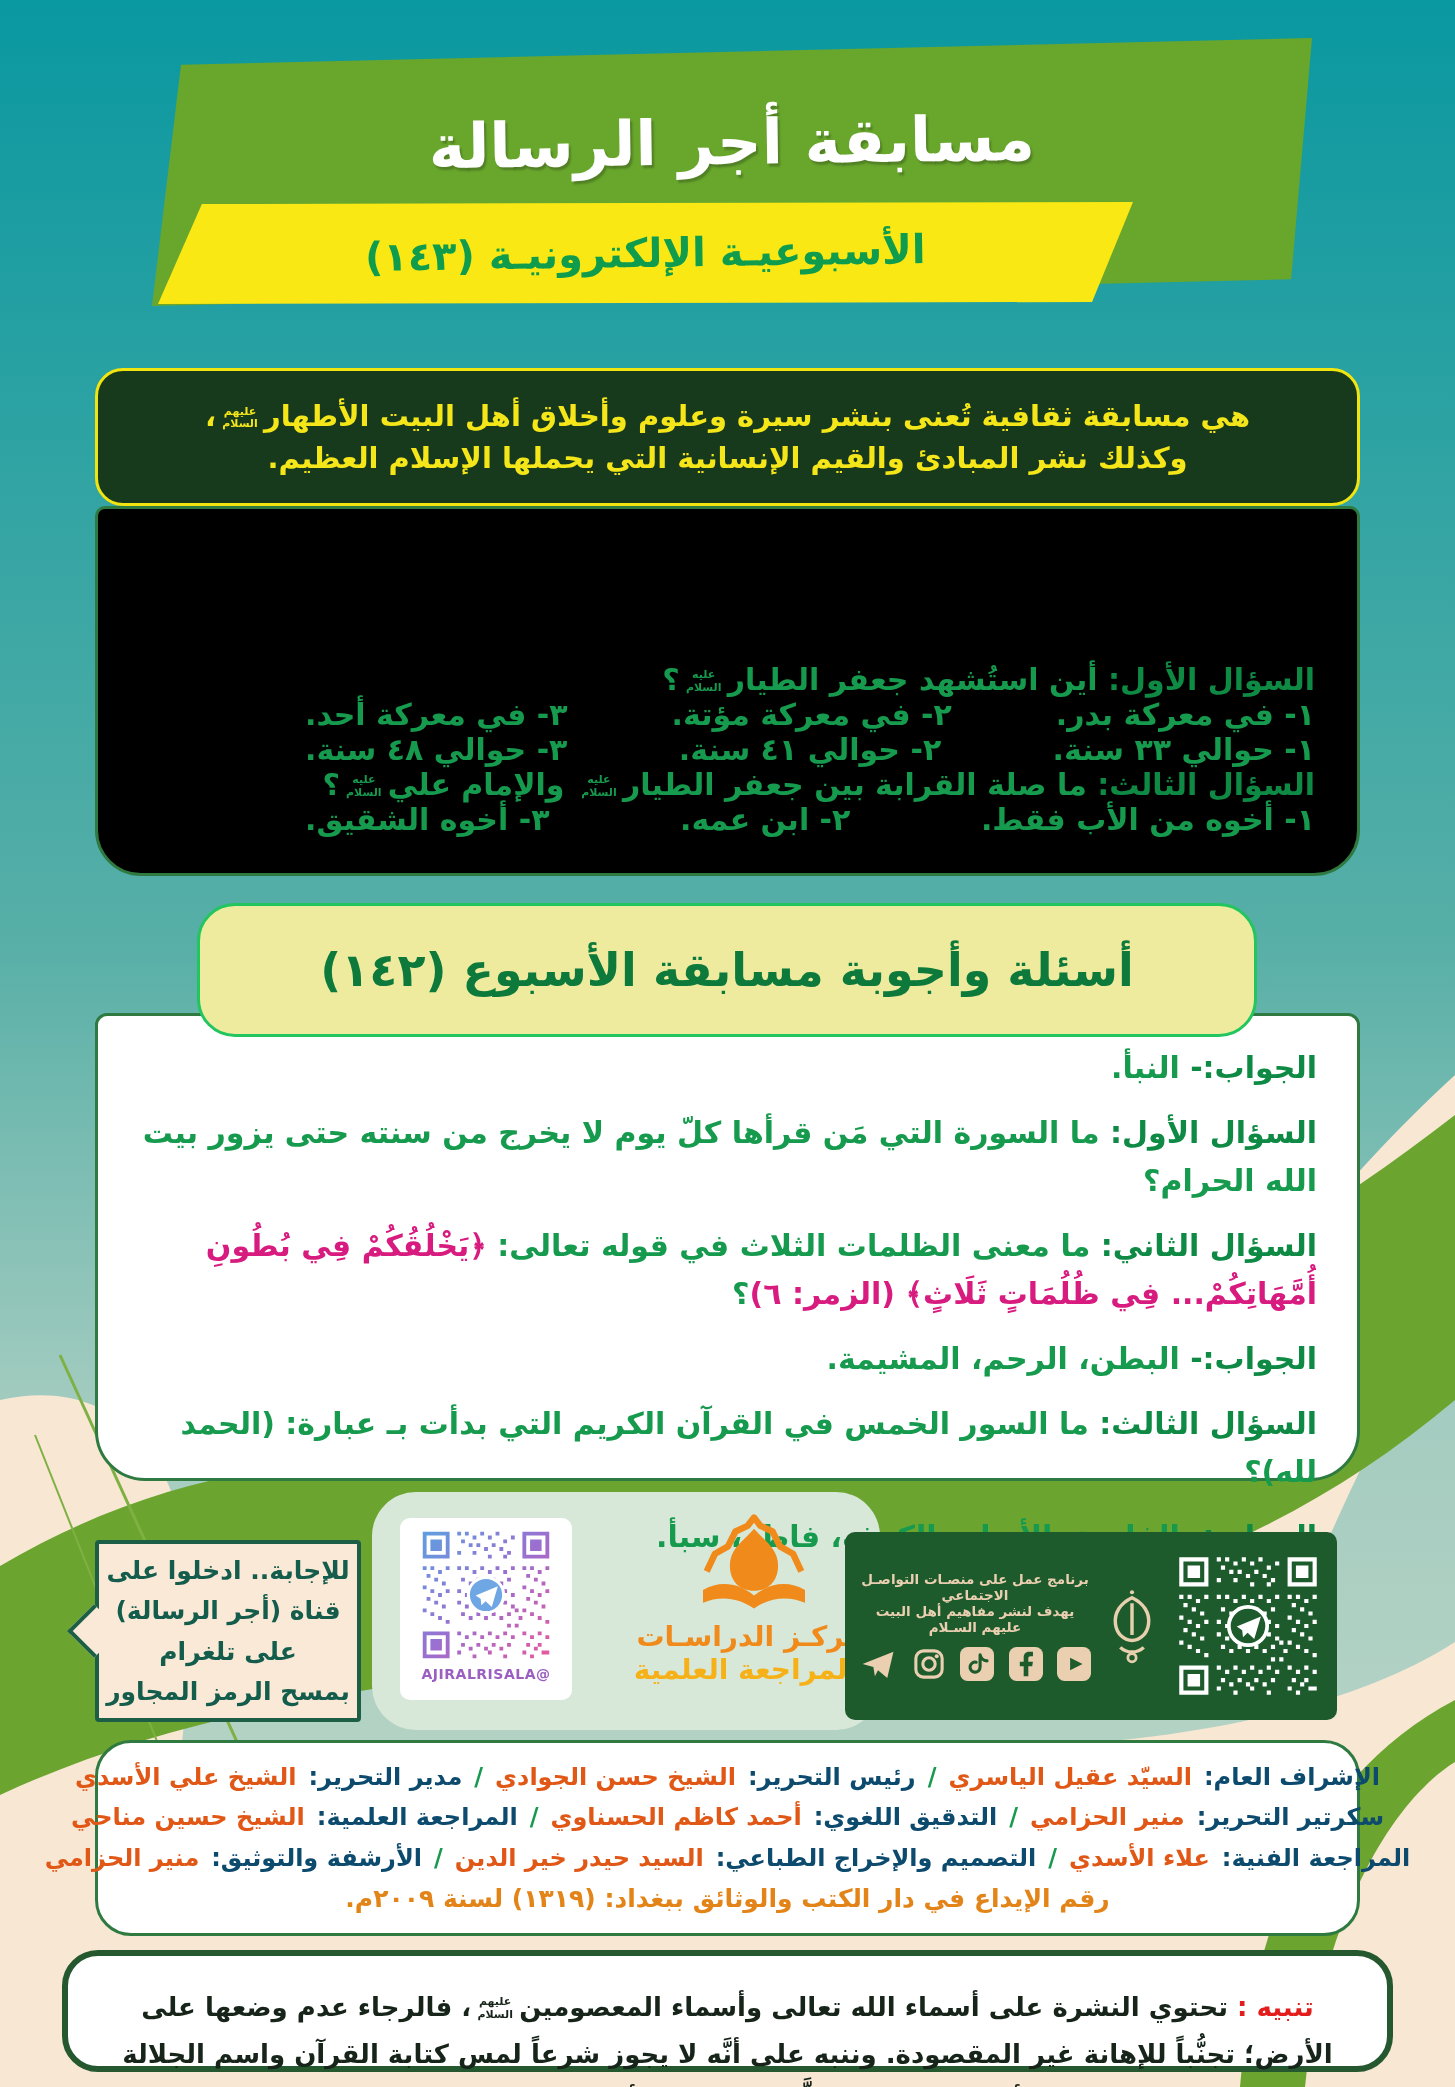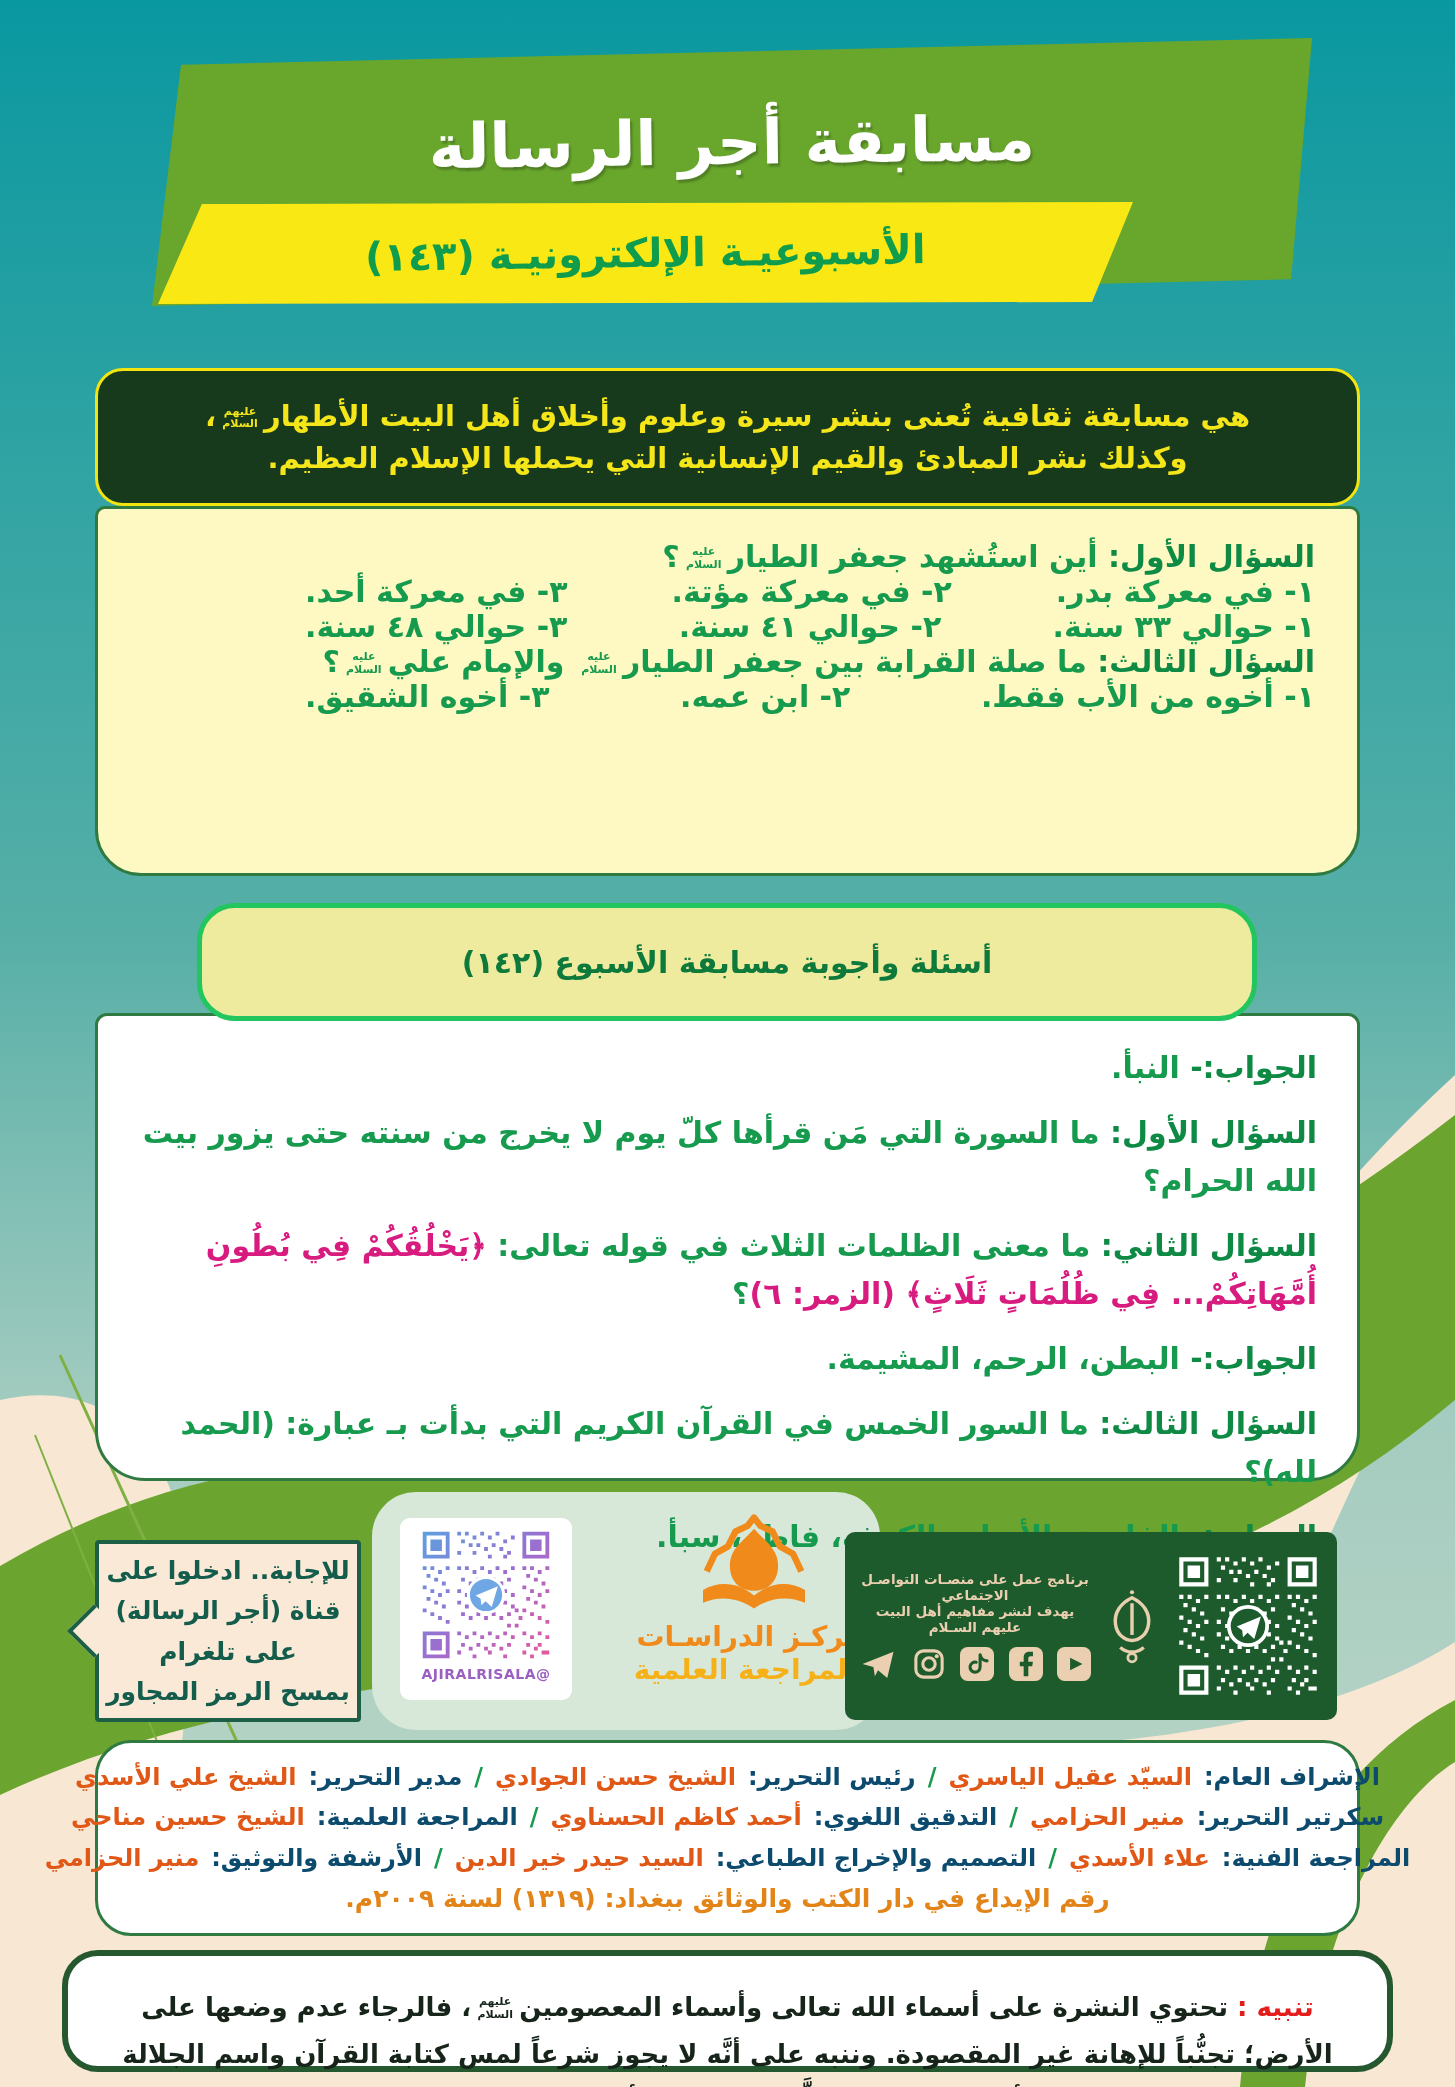--- a/index.html
+++ b/index.html
@@ -17,30 +17,30 @@
     clip-path:polygon(4.5% 2%,100% 0%,95.8% 98%,0% 100%);z-index:3;
     display:flex;align-items:center;justify-content:center;
     filter:drop-shadow(4px 8px 0 rgba(8,48,44,.35));}
   .hdr-sub{color:#0f9d4d;font-size:40px;transform:rotate(-0.8deg);}
   
   .intro{position:absolute;left:95px;top:368px;width:1265px;height:138px;background:#17391c;
     border:3px solid #f2e50f;border-radius:28px;z-index:2;box-sizing:border-box;
     display:flex;flex-direction:column;justify-content:space-evenly;text-align:center;
     color:#f5e61a;font-size:29px;padding:20px 30px;}
   
-  .qbox{position:absolute;left:95px;top:506px;width:1265px;height:370px;background:#fef9c3;
+  .qbox{position:absolute;left:95px;top:506px;width:1265px;height:370px;background:#000000;
     border:3px solid #2e7a40;border-radius:10px 10px 46px 46px;z-index:1;box-sizing:border-box;
-    display:flex;flex-direction:column;justify-content:flex-start;padding:30px 42px 36px;}
+    display:flex;flex-direction:column;justify-content:flex-end;padding:30px 42px 36px;}
   .qline{margin:0;color:#169a4e;font-size:30px;text-align:right;}
   .qlabel{color:#0e8a45;}
   .opts{display:flex;justify-content:space-between;padding-left:165px;color:#169a4e;font-size:30px;}
   
-  .banner2{position:absolute;left:197px;top:903px;width:1060px;height:118px;background:#eeeb9f;
-    border:5px solid #22c55e;border-radius:38px;z-index:2;box-sizing:border-box;
-    display:flex;align-items:center;justify-content:center;color:#0d7a3c;font-size:30px;}
+  .banner2{position:absolute;left:197px;top:903px;width:1060px;height:134px;background:#eeeb9f;
+    border:3px solid #22c55e;border-radius:38px;z-index:2;box-sizing:border-box;
+    display:flex;align-items:center;justify-content:center;color:#0d7a3c;font-size:46px;}
   
   .abox{position:absolute;left:95px;top:1013px;width:1265px;height:468px;background:#fff;
     border:3px solid #2e7a40;border-radius:12px 12px 50px 50px;z-index:1;box-sizing:border-box;
     padding:28px 40px 20px;color:#169a4e;font-size:30px;line-height:1.6;}
   .abox p{margin:0 0 17px;}
   .verse{color:#d81b7f;}
   .hon{display:inline-block;width:44px;font-size:11px;line-height:1.1;text-align:center;
     vertical-align:middle;margin:0 2px;}
   
   .bubble{position:absolute;left:95px;top:1540px;width:266px;height:182px;background:#f9e9d6;

